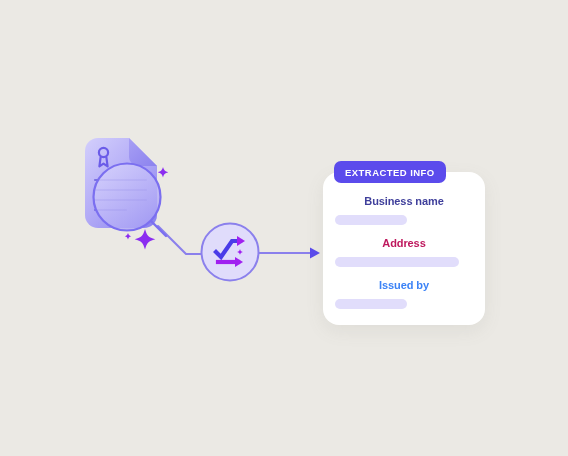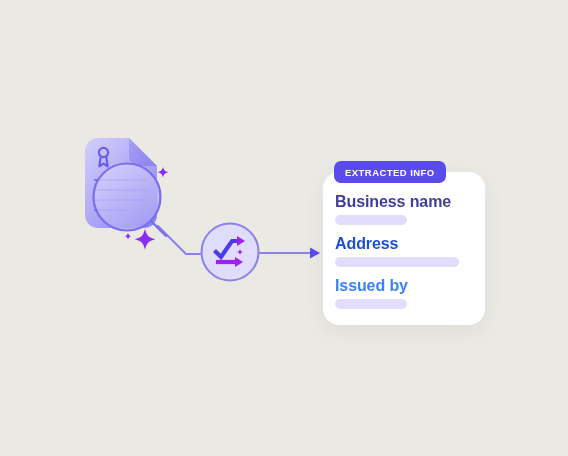--- a/index.html
+++ b/index.html
@@ -13,20 +13,21 @@
     overflow: hidden;
     font-family: "Liberation Sans", sans-serif;
     background: #ebe9e4;
   }
 
   #illustration-stage {
     position: relative;
     width: 568px;
     height: 456px;
     background: #ebe9e4;
+    text-align: center;
   }
 
   
   #artwork-layer {
     position: absolute;
     left: 0;
     top: 0;
     width: 568px;
     height: 456px;
     display: block;
@@ -71,21 +72,21 @@
   }
 
   .card-field {
     margin-bottom: 11px;
   }
   .card-field:last-child {
     margin-bottom: 0;
   }
 
   .card-field-label {
-    font-size: 16px;
+    font-size: 11px;
     font-weight: bold;
     color: #3f3f9b;
     line-height: 15px;
     letter-spacing: -0.1px;
     font-family: "Liberation Sans", sans-serif;
   }
 
   .card-field-value-bar {
     margin-top: 6px;
     height: 10px;
@@ -182,21 +183,21 @@
     <div id="extracted-info-badge" style="background: rgb(91, 75, 236); color: rgb(255, 255, 255);">EXTRACTED INFO</div>
 
     <div id="card-fields">
 
       <div class="card-field">
         <div class="card-field-label" style="color: rgb(63, 63, 155);">Business name</div>
         <div class="card-field-value-bar" style="width: 72px; background: rgb(225, 221, 251);"></div>
       </div>
 
       <div class="card-field">
-        <div class="card-field-label" style="color: #1d4ed8;">Address</div>
+        <div class="card-field-label" style="color: #be185d;">Address</div>
         <div class="card-field-value-bar" style="width: 124px; background: rgb(225, 221, 251);"></div>
       </div>
 
       <div class="card-field">
         <div class="card-field-label" style="color: #3b82f6;">Issued by</div>
         <div class="card-field-value-bar" style="width: 72px; background: rgb(225, 221, 251);"></div>
       </div>
 
     </div>
   </div>

